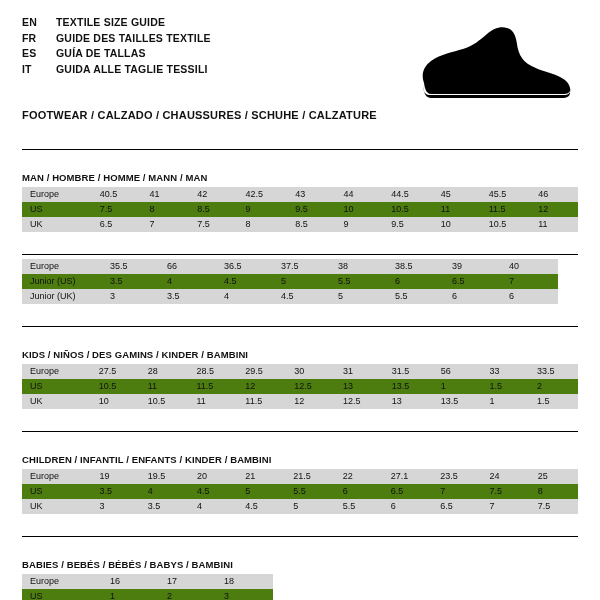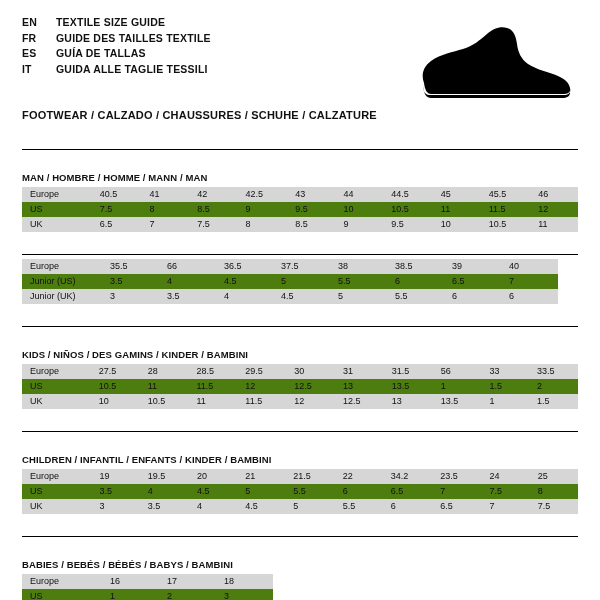--- a/index.html
+++ b/index.html
@@ -270,21 +270,21 @@
     <table class="size">
       <tbody>
           <tr class="shade">
         <td class="c-label">Europe</td>
         <td class="c-val">19</td>
         <td class="c-val">19.5</td>
         <td class="c-val">20</td>
         <td class="c-val">21</td>
         <td class="c-val">21.5</td>
         <td class="c-val">22</td>
-        <td class="c-val">34.2</td>
+        <td class="c-val">27.1</td>
         <td class="c-val">23.5</td>
         <td class="c-val">24</td>
         <td class="c-val">25</td>
       </tr>
       <tr class="plain">
         <td class="c-label">US</td>
         <td class="c-val">3.5</td>
         <td class="c-val">4</td>
         <td class="c-val">4.5</td>
         <td class="c-val">5</td>

